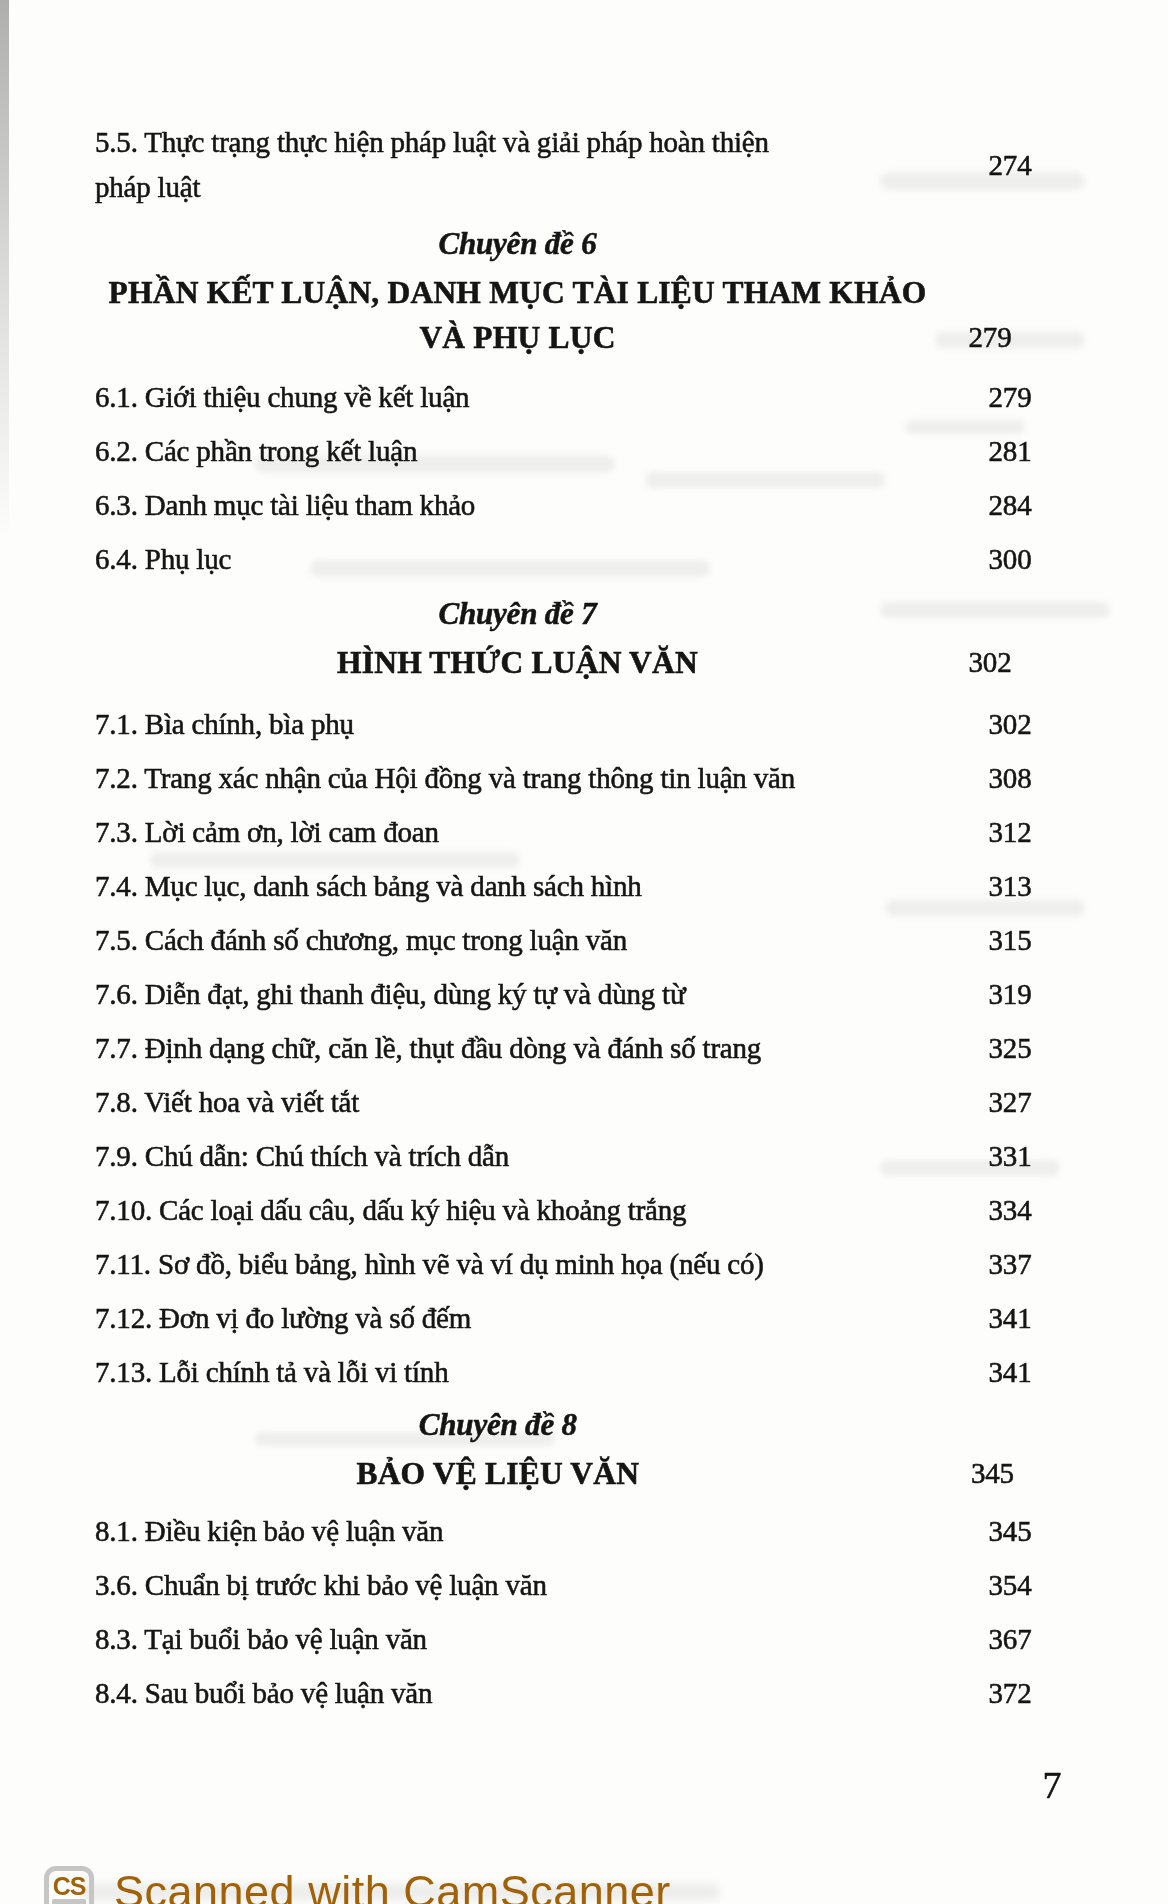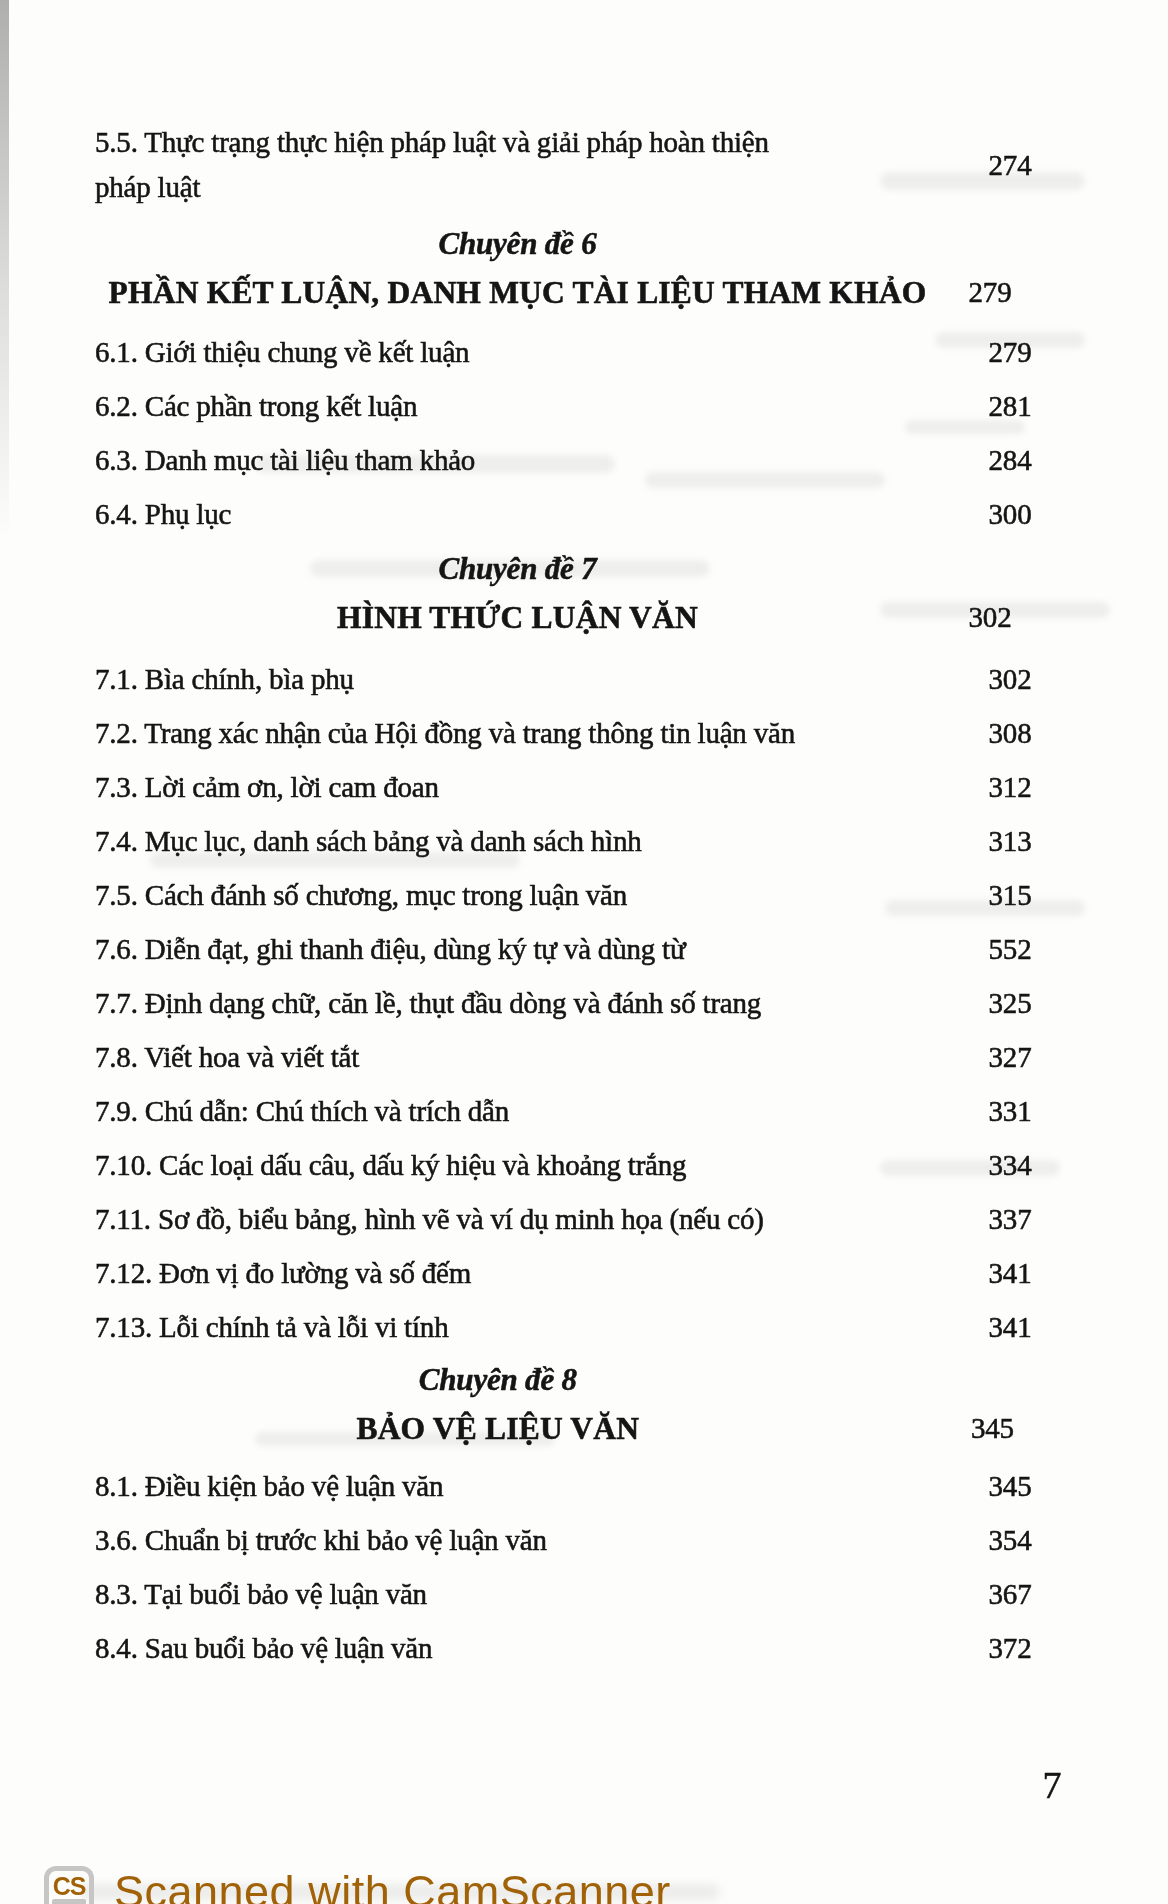--- a/index.html
+++ b/index.html
@@ -85,20 +85,21 @@
       <span class="l1">5.5. Thực trạng thực hiện pháp luật và giải pháp hoàn thiện</span>
       <span class="l2">pháp luật</span>
     </div>
     <span class="pg">274</span>
   </div>
 
   <div class="row chapter c6">
     <div class="lbl">
       <div class="kicker">Chuyên đề 6</div>
       <div class="ctitle">PHẦN KẾT LUẬN, DANH MỤC TÀI LIỆU THAM KHẢO</div>
+      <div class="ctitle">VÀ PHỤ LỤC</div>
     </div>
     <span class="pg">279</span>
   </div>
 
   <div class="row entry">
     <span class="lbl">6.1. Giới thiệu chung về kết luận</span>
     <span class="pg">279</span>
   </div>
   <div class="row entry">
     <span class="lbl">6.2. Các phần trong kết luận</span>
@@ -136,21 +137,21 @@
   <div class="row entry">
     <span class="lbl">7.4. Mục lục, danh sách bảng và danh sách hình</span>
     <span class="pg">313</span>
   </div>
   <div class="row entry">
     <span class="lbl">7.5. Cách đánh số chương, mục trong luận văn</span>
     <span class="pg">315</span>
   </div>
   <div class="row entry">
     <span class="lbl">7.6. Diễn đạt, ghi thanh điệu, dùng ký tự và dùng từ</span>
-    <span class="pg">552</span>
+    <span class="pg">319</span>
   </div>
   <div class="row entry">
     <span class="lbl">7.7. Định dạng chữ, căn lề, thụt đầu dòng và đánh số trang</span>
     <span class="pg">325</span>
   </div>
   <div class="row entry">
     <span class="lbl">7.8. Viết hoa và viết tắt</span>
     <span class="pg">327</span>
   </div>
   <div class="row entry">

